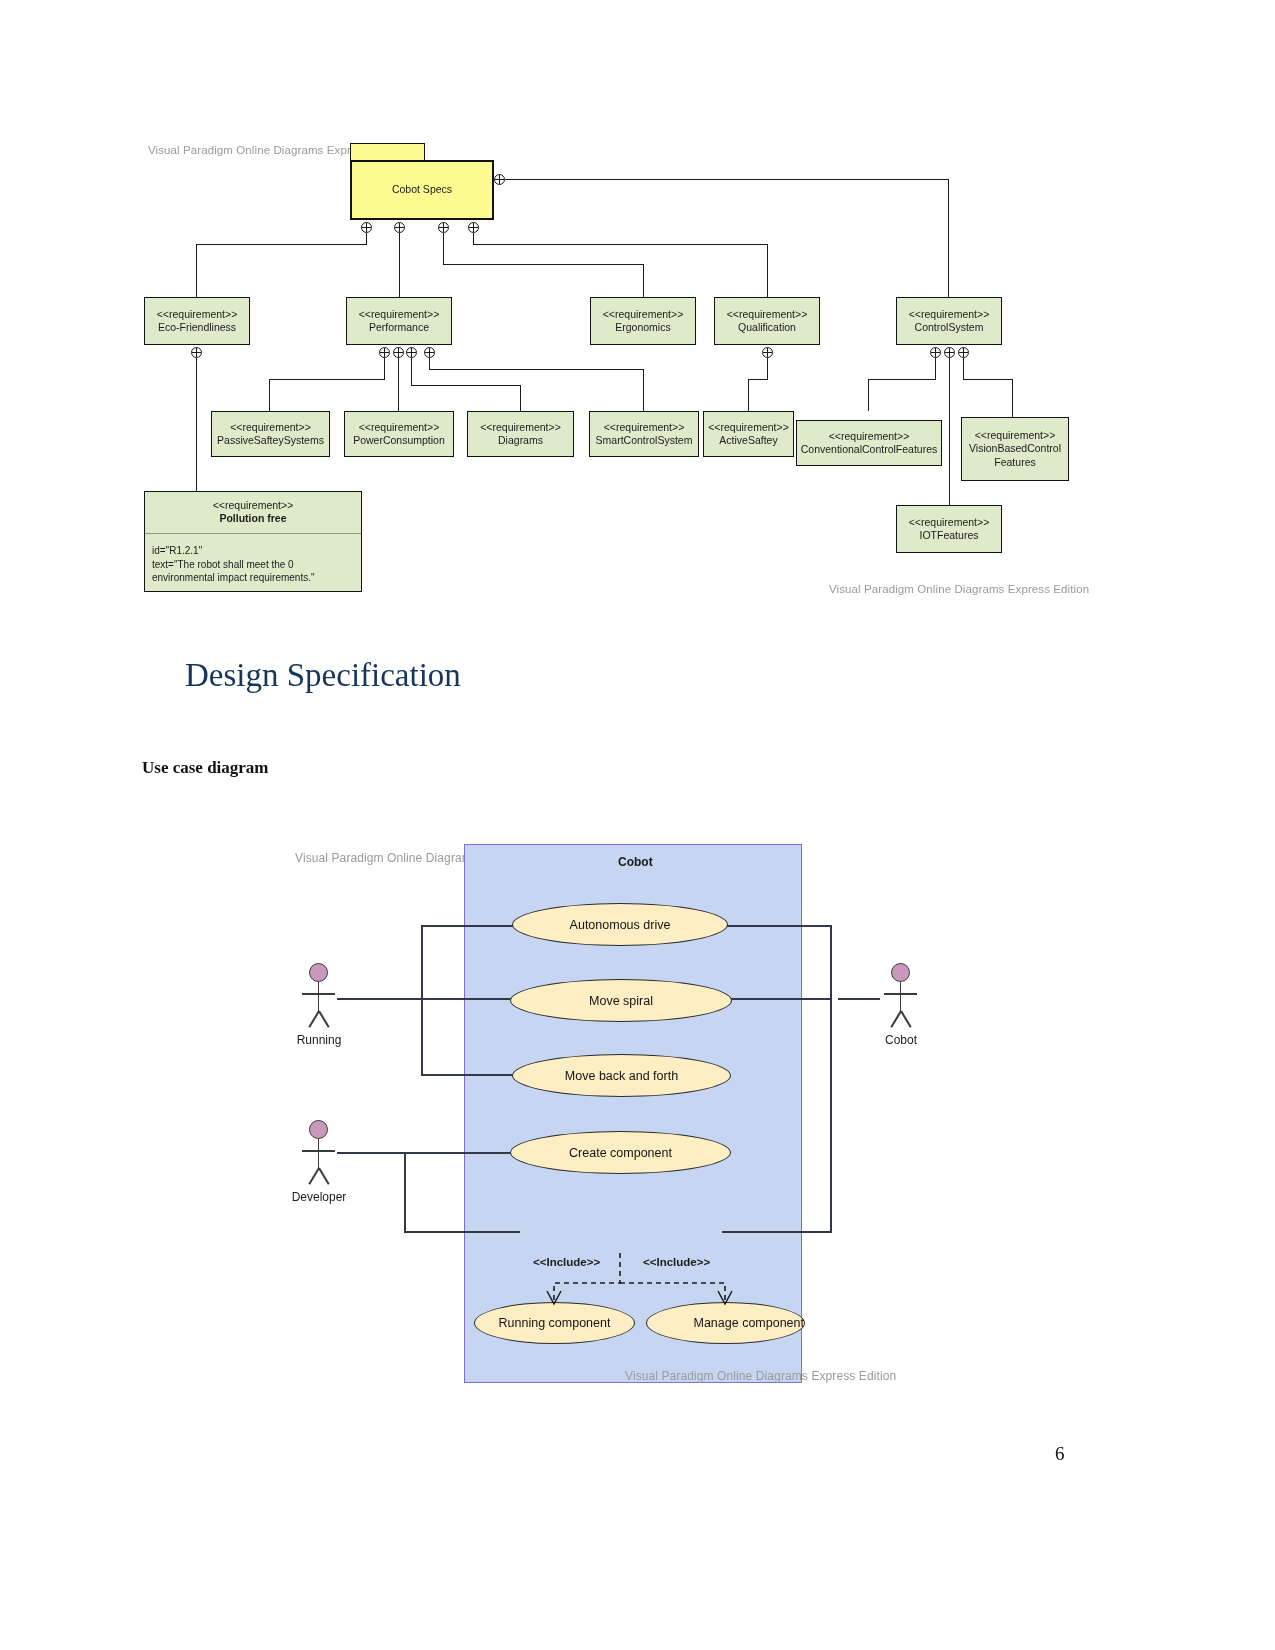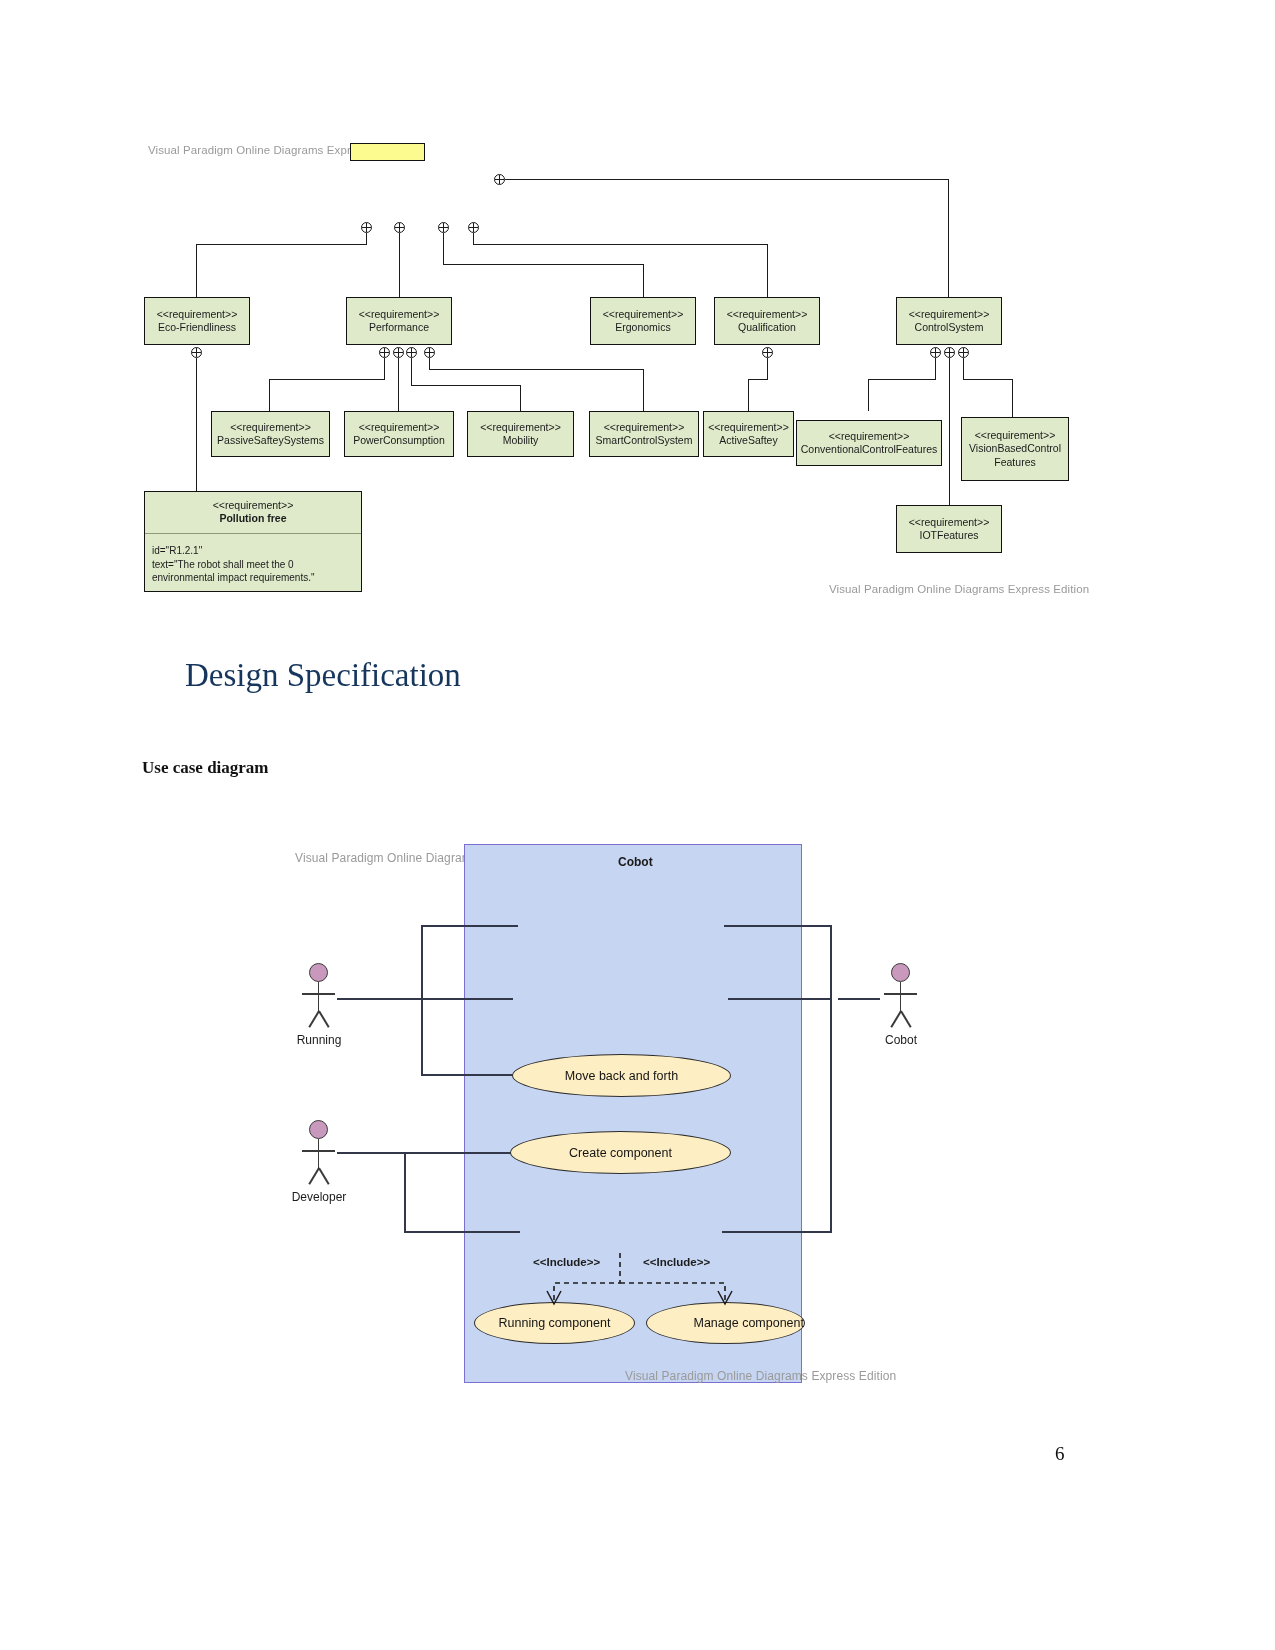--- a/index.html
+++ b/index.html
@@ -219,20 +219,23 @@
 <body>
 
 <div class="page">
 
   <div class="diagram" style="left:0;top:0;width:1275px;height:620px;">
 
     <div class="wm" style="left:148px;top:144px;font-size:11.5px;">Visual Paradigm Online Diagrams Express Edition</div>
 
     <div class="box title-tab" style="left:350px;top:143px;width:75px;height:18px;"></div>
 
+    <div class="box spec" style="left:350px;top:160px;width:144px;height:60px;">
+      <span class="nm">Cobot Specs</span>
+    </div>
 
     <div class="xc" style="left:494px;top:174px;"></div>
     <div class="xc" style="left:361px;top:222px;"></div>
     <div class="xc" style="left:394px;top:222px;"></div>
     <div class="xc" style="left:438px;top:222px;"></div>
     <div class="xc" style="left:468px;top:222px;"></div>
 
     <div class="ln v" style="left:366px;top:233px;height:12px;"></div>
     <div class="ln h" style="left:196px;top:244px;width:171px;"></div>
     <div class="ln v" style="left:196px;top:244px;height:53px;"></div>
@@ -320,21 +323,21 @@
       <span class="nm">PassiveSafteySystems</span>
     </div>
 
     <div class="box" style="left:344px;top:411px;width:110px;height:46px;">
       <span class="stereo">&lt;&lt;requirement&gt;&gt;</span>
       <span class="nm">PowerConsumption</span>
     </div>
 
     <div class="box" style="left:467px;top:411px;width:107px;height:46px;">
       <span class="stereo">&lt;&lt;requirement&gt;&gt;</span>
-      <span class="nm">Mobility</span>
+      <span class="nm">Diagrams</span>
     </div>
 
     <div class="box" style="left:589px;top:411px;width:110px;height:46px;">
       <span class="stereo">&lt;&lt;requirement&gt;&gt;</span>
       <span class="nm">SmartControlSystem</span>
     </div>
 
     <div class="box" style="left:703px;top:411px;width:91px;height:46px;">
       <span class="stereo">&lt;&lt;requirement&gt;&gt;</span>
       <span class="nm">ActiveSaftey</span>
@@ -393,21 +396,27 @@
     <div class="uln v" style="left:404px;top:1152px;height:80px;"></div>
     <div class="uln h" style="left:404px;top:1152px;width:112px;"></div>
     <div class="uln h" style="left:404px;top:1231px;width:116px;"></div>
 
     <div class="uln h" style="left:838px;top:998px;width:42px;"></div>
     <div class="uln v" style="left:830px;top:925px;height:307px;"></div>
     <div class="uln h" style="left:724px;top:925px;width:108px;"></div>
     <div class="uln h" style="left:728px;top:998px;width:104px;"></div>
     <div class="uln h" style="left:722px;top:1231px;width:110px;"></div>
 
-
+    <div class="uc" style="left:512px;top:903px;width:216px;height:43px;">
+      <span>Autonomous drive</span>
+    </div>
+
+    <div class="uc" style="left:510px;top:979px;width:222px;height:43px;">
+      <span>Move spiral</span>
+    </div>
 
     <div class="uc" style="left:510px;top:1131px;width:221px;height:43px;">
       <span>Create component</span>
     </div>
 
     <div class="uc" style="left:512px;top:1054px;width:219px;height:43px;">
       <span>Move back and forth</span>
     </div>
 
 

